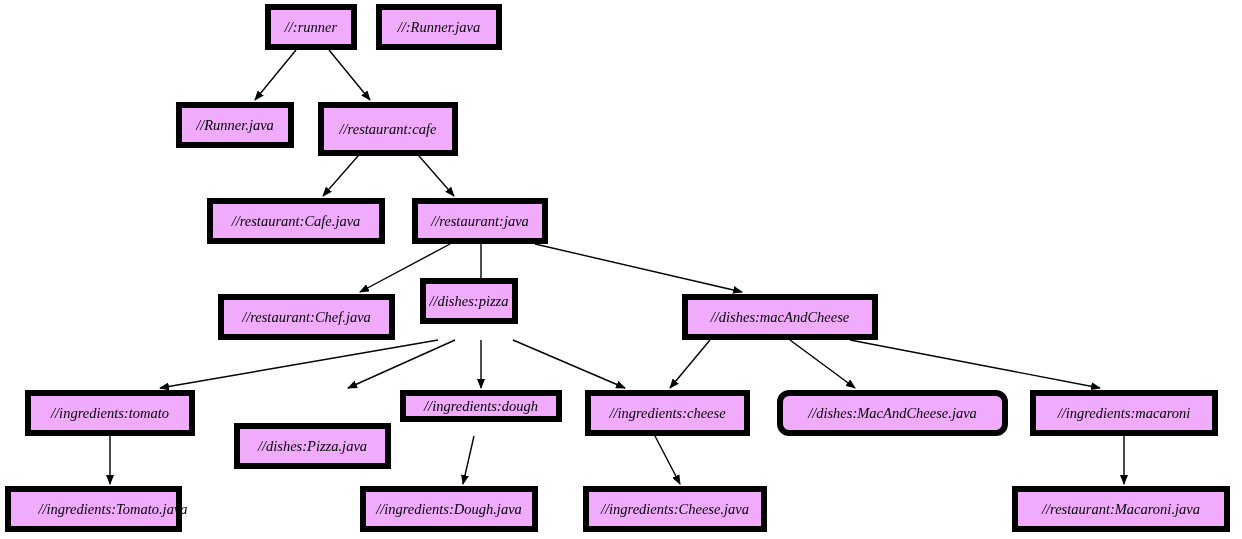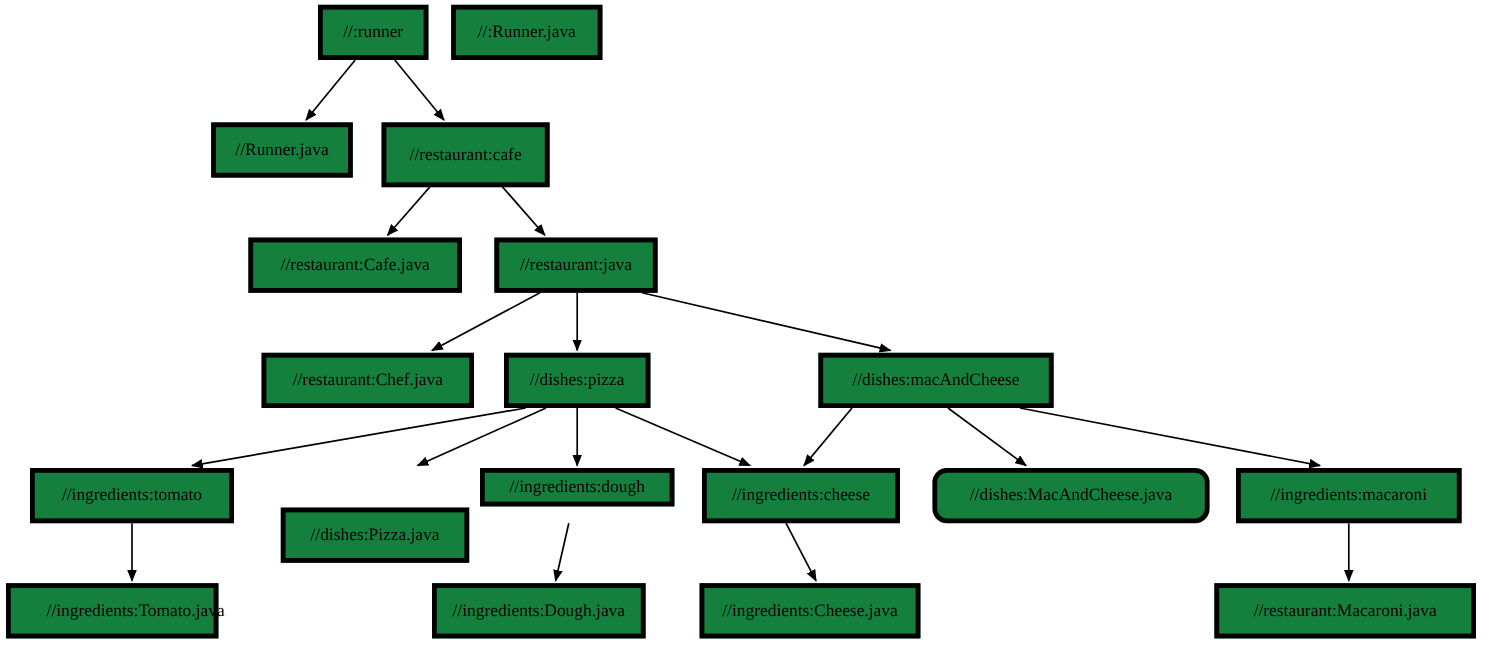--- a/index.html
+++ b/index.html
@@ -27,26 +27,27 @@
   #node-layer {
     position: absolute;
     left: 0;
     top: 0;
     width: 1242px;
     height: 539px;
   }
   .node {
     position: absolute;
     box-sizing: border-box;
-    border: 4px solid #3b82f6;
-    background: #15803d;
+    border: 6px solid #3b82f6;
+    background: #f0abfc;
     display: flex;
     align-items: center;
     justify-content: center;
     white-space: nowrap;
+    font-style: italic;
   }
   .node-label {
     font-family: "Liberation Serif", "DejaVu Serif", serif;
     font-size: 14.5px;
     color: #000000;
     line-height: 1;
     letter-spacing: 0;
   }
 </style>
 </head>
@@ -97,21 +98,21 @@
       </div>
       <div class="node" style="left: 207px; top: 198px; width: 178px; height: 46px; border-color: rgb(0, 0, 0);">
         <span class="node-label" style="color: rgb(0, 0, 0);">//restaurant:Cafe.java</span>
       </div>
       <div class="node" style="left: 412px; top: 198px; width: 136px; height: 46px; border-color: rgb(0, 0, 0);">
         <span class="node-label" style="color: rgb(0, 0, 0);">//restaurant:java</span>
       </div>
       <div class="node" style="left: 218px; top: 294px; width: 177px; height: 46px; border-color: rgb(0, 0, 0);">
         <span class="node-label" style="color: rgb(0, 0, 0);">//restaurant:Chef.java</span>
       </div>
-      <div class="node" style="left: 420px; top: 294px; width: 122px; height: 46px; border-color: rgb(0, 0, 0);">
+      <div class="node" style="left: 420px; top: 278px; width: 98px; height: 46px; border-color: rgb(0, 0, 0);">
         <span class="node-label" style="color: rgb(0, 0, 0);">//dishes:pizza</span>
       </div>
       <div class="node" style="left: 682px; top: 294px; width: 196px; height: 46px; border-color: rgb(0, 0, 0);">
         <span class="node-label" style="color: rgb(0, 0, 0);">//dishes:macAndCheese</span>
       </div>
       <div class="node" style="left: 25px; top: 390px; width: 170px; height: 46px; border-color: rgb(0, 0, 0);">
         <span class="node-label" style="color: rgb(0, 0, 0);">//ingredients:tomato</span>
       </div>
       <div class="node" style="left: 234px; top: 390px; width: 157px; height: 46px; border-color: rgb(0, 0, 0); margin-top: 33px;">
         <span class="node-label" style="color: rgb(0, 0, 0);">//dishes:Pizza.java</span>

